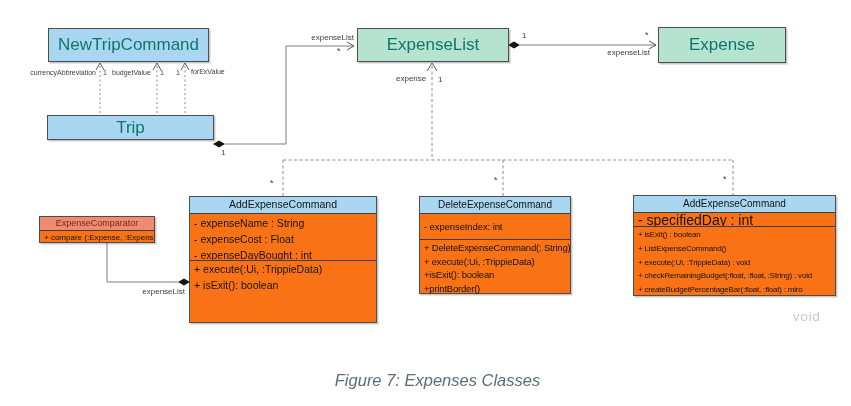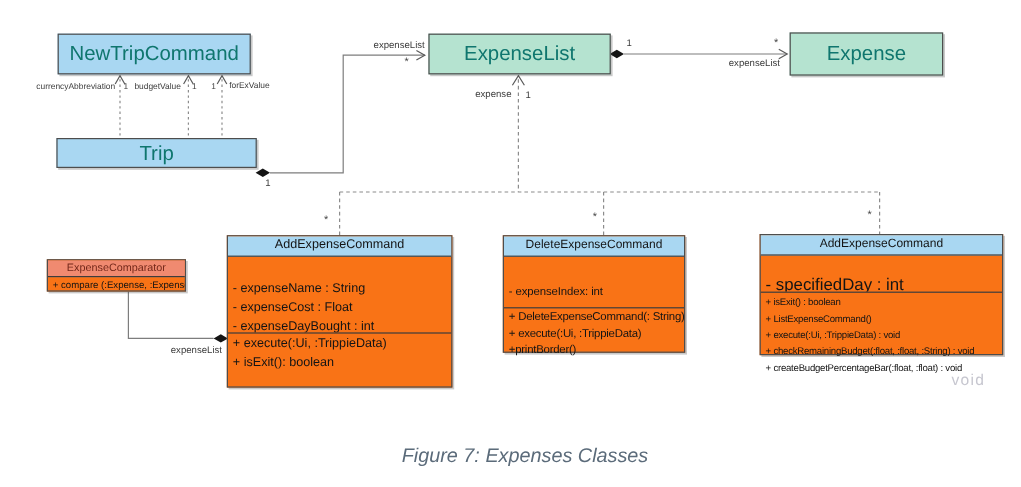--- a/index.html
+++ b/index.html
@@ -23,21 +23,21 @@
     font-size:17px; color:#0f766e; letter-spacing:0;
   }
 
   .uml-class { background:#f97316; }
   .uml-header {
     box-sizing:border-box; height:17px; line-height:15px;
     border-bottom:1.2px solid #3d3d3d; text-align:center;
     font-size:10px; color:#141414; white-space:nowrap; overflow:hidden;
   }
   .uml-section { box-sizing:border-box; padding:1px 4px 0 4px; overflow:hidden; }
-  .uml-section.with-sep { border-bottom:1.2px solid #3d3d3d;margin-top:17px; }
+  .uml-section.with-sep { border-bottom:1.2px solid #3d3d3d; }
   .uml-line { white-space:nowrap; color:#141414; }
 
   .cmp-header { height:14px; line-height:13px; font-size:9px; color:#73281a; }
   .cmp-body   { font-size:8px; line-height:11px; padding-top:1px; }
 
   .add-attrs   .uml-line { font-size:10.5px; line-height:16px; }
   .add-methods .uml-line { font-size:10.5px; line-height:15.5px; }
   .del-attrs   .uml-line { font-size:9.5px;  line-height:13px; letter-spacing:-0.1px; }
   .del-attrs   { padding-top:6px; }
   .del-methods .uml-line { font-size:9.5px;  line-height:13.5px; letter-spacing:-0.2px; }
@@ -139,35 +139,36 @@
   </div>
 
   <div class="uml-box uml-class" style="left:419px; top:196px; width:152px; height:98px;">
     <div class="uml-header fill-blue">DeleteExpenseCommand</div>
     <div class="uml-section with-sep del-attrs" style="height:26px;">
       <div class="uml-line">- expenseIndex: int</div>
     </div>
     <div class="uml-section del-methods">
       <div class="uml-line">+ DeleteExpenseCommand(: String)</div>
       <div class="uml-line">+ execute(:Ui, :TrippieData)</div>
+      <div class="uml-line">+isExit(): boolean</div>
       <div class="uml-line">+printBorder()</div>
     </div>
   </div>
 
   <div class="uml-box uml-class" style="left:633px; top:195px; width:203px; height:101px;">
     <div class="uml-header fill-blue">AddExpenseCommand</div>
     <div class="uml-section with-sep list-attrs" style="height:14px;">
       <div class="uml-line">- specifiedDay : int</div>
     </div>
     <div class="uml-section list-methods">
       <div class="uml-line">+ isExit() : boolean</div>
       <div class="uml-line">+ ListExpenseCommand()</div>
       <div class="uml-line">+ execute(:Ui, :TrippieData) : void</div>
       <div class="uml-line">+ checkRemainingBudget(:float, :float, :String) : void</div>
-      <div class="uml-line">+ createBudgetPercentageBar(:float, :float) : void</div>
+      <div class="uml-line">+ createBudgetPercentageBar(:float, :float) : miro</div>
     </div>
   </div>
 
   <span class="lbl tiny r" style="left:20px; top:68px; width:76px;">currencyAbbreviation</span>
   <span class="lbl tiny" style="left:103px; top:68px;">1</span>
   <span class="lbl tiny" style="left:112px; top:68px;">budgetValue</span>
   <span class="lbl tiny" style="left:160px; top:68px;">1</span>
   <span class="lbl tiny" style="left:176px; top:68px;">1</span>
   <span class="lbl tiny" style="left:191px; top:67px;">forExValue</span>
 

